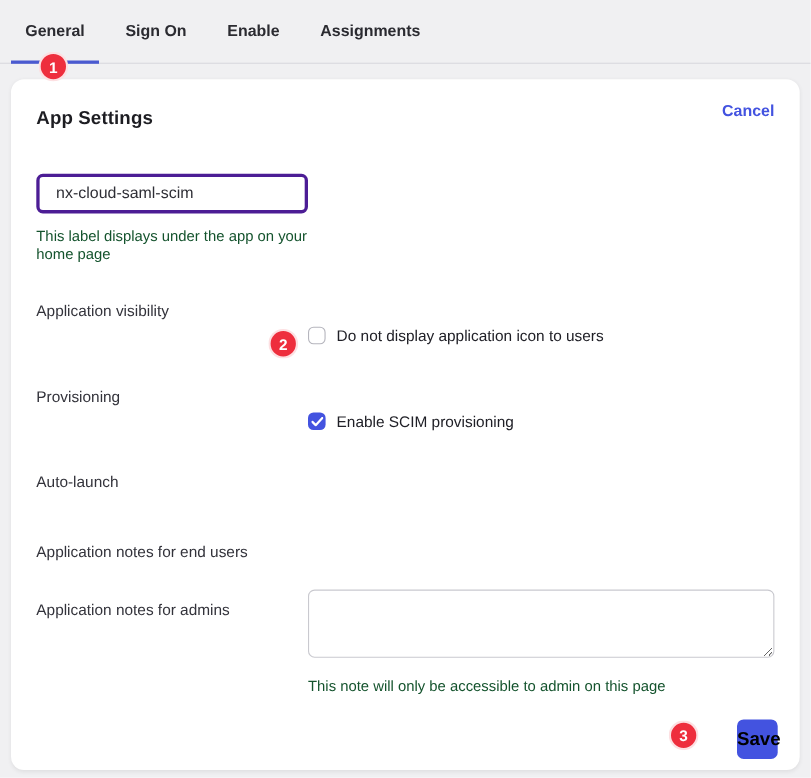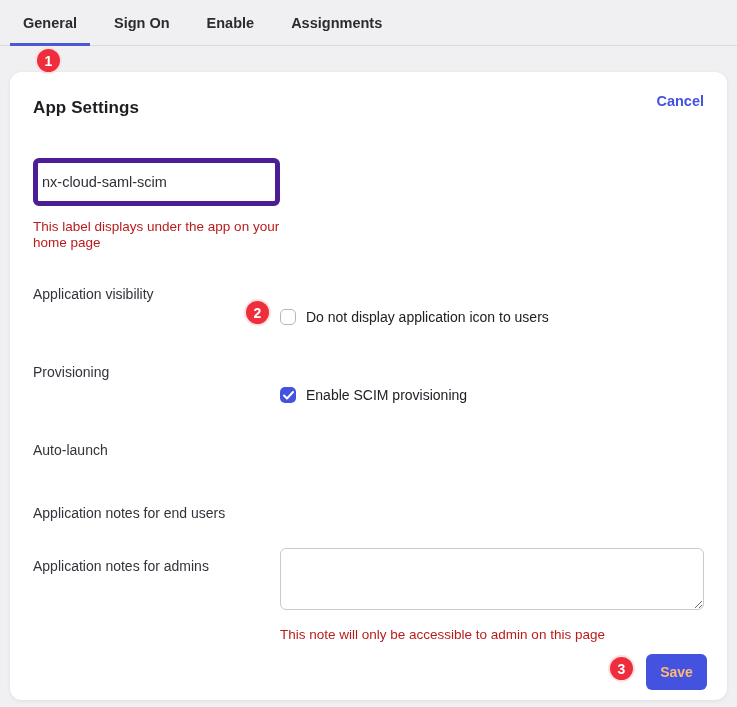--- a/index.html
+++ b/index.html
@@ -9,21 +9,21 @@
     background: #f0f0f2;
     position: relative;
     overflow: hidden;
     color: #2b2b31;
   }
 
   
   .tabbar {
     display: flex;
     align-items: stretch;
-    height: 46px;
+    height: 58px;
     padding-left: 10px;
     gap: 11px;
     border-bottom: 1px solid #d9d9de;
   }
   .tab {
     display: flex;
     align-items: center;
     padding: 0 13px;
     font-size: 14.5px;
     font-weight: 600;
@@ -83,33 +83,33 @@
   .row-label {
     font-size: 14px;
     color: #33333b;
     padding-top: 9px;
     line-height: 18px;
   }
   .row.check-row-wrap .row-label { padding-top: 1px; }
 
   .text-input {
     width: 100%;
-    height: 48px;
-    border: 5px solid #4c1d95;
+    height: 36px;
+    border: 3px solid #4c1d95;
     border-radius: 6px;
-    padding: 0 4px;
+    padding: 0 15px;
     font-family: "Liberation Sans", "DejaVu Sans", sans-serif;
     font-size: 14.5px;
     color: #2f2f36;
     background: #fff;
     outline: none;
   }
   .helper {
     font-size: 13.5px;
-    color: #b91c1c;
+    color: #14532d;
     margin-top: 13px;
     line-height: 16px;
   }
   .mb-input { margin-bottom: 33px; }
   .mb-check { margin-bottom: 36px; }
   .mb-notes { margin-bottom: 26px; }
 
   .check-line {
     display: flex;
     align-items: center;
@@ -158,27 +158,27 @@
   
   .card-footer {
     position: absolute;
     right: 20px;
     bottom: 10px;
     display: flex;
     align-items: center;
   }
   .save-button {
     background: #4353e0;
-    color: #fdba74;
+    color: #000000;
     border: none;
     border-radius: 6px;
-    width: 61px;
+    width: 37px;
     height: 36px;
     font-family: "Liberation Sans", "DejaVu Sans", sans-serif;
-    font-size: 14px;
+    font-size: 17px;
     font-weight: 700;
     cursor: pointer;
   }
 
   
   .step-badge {
     position: absolute;
     width: 27px;
     height: 27px;
     border-radius: 50%;

